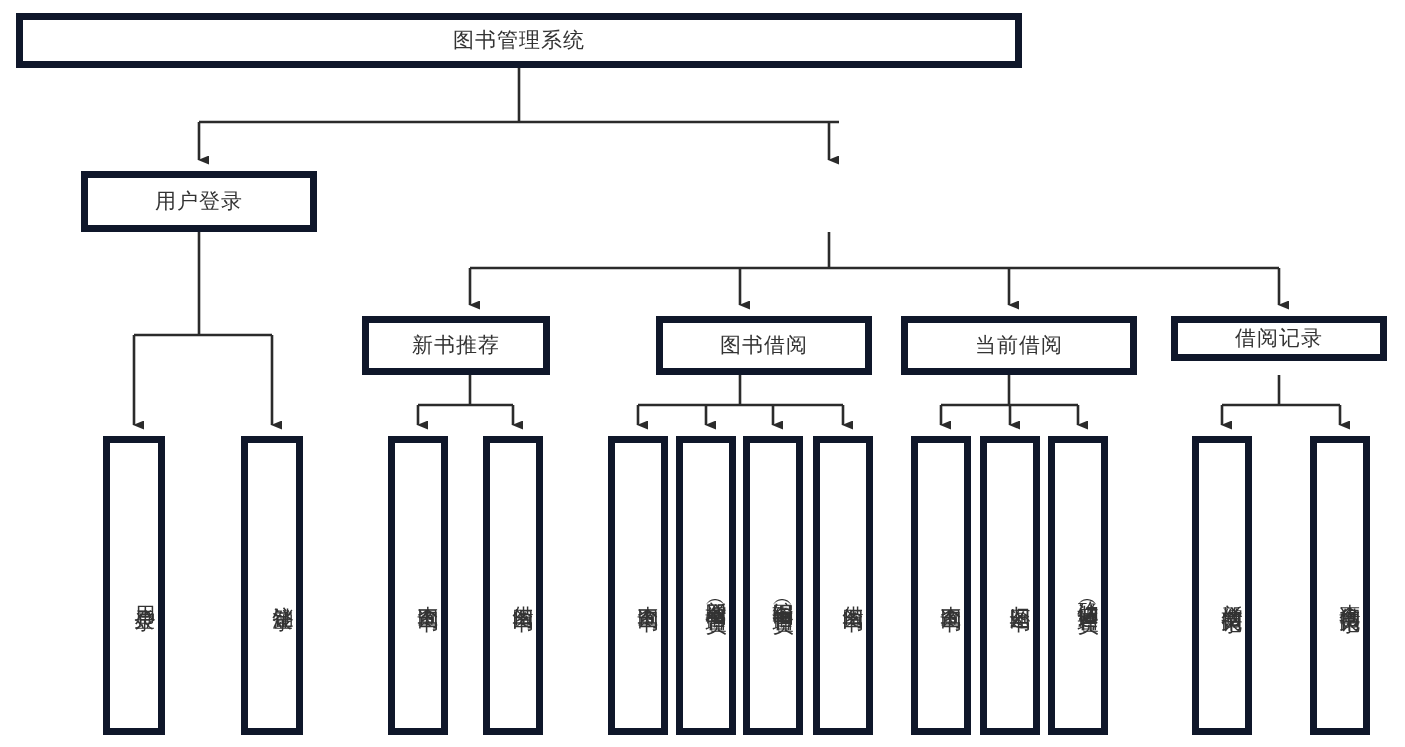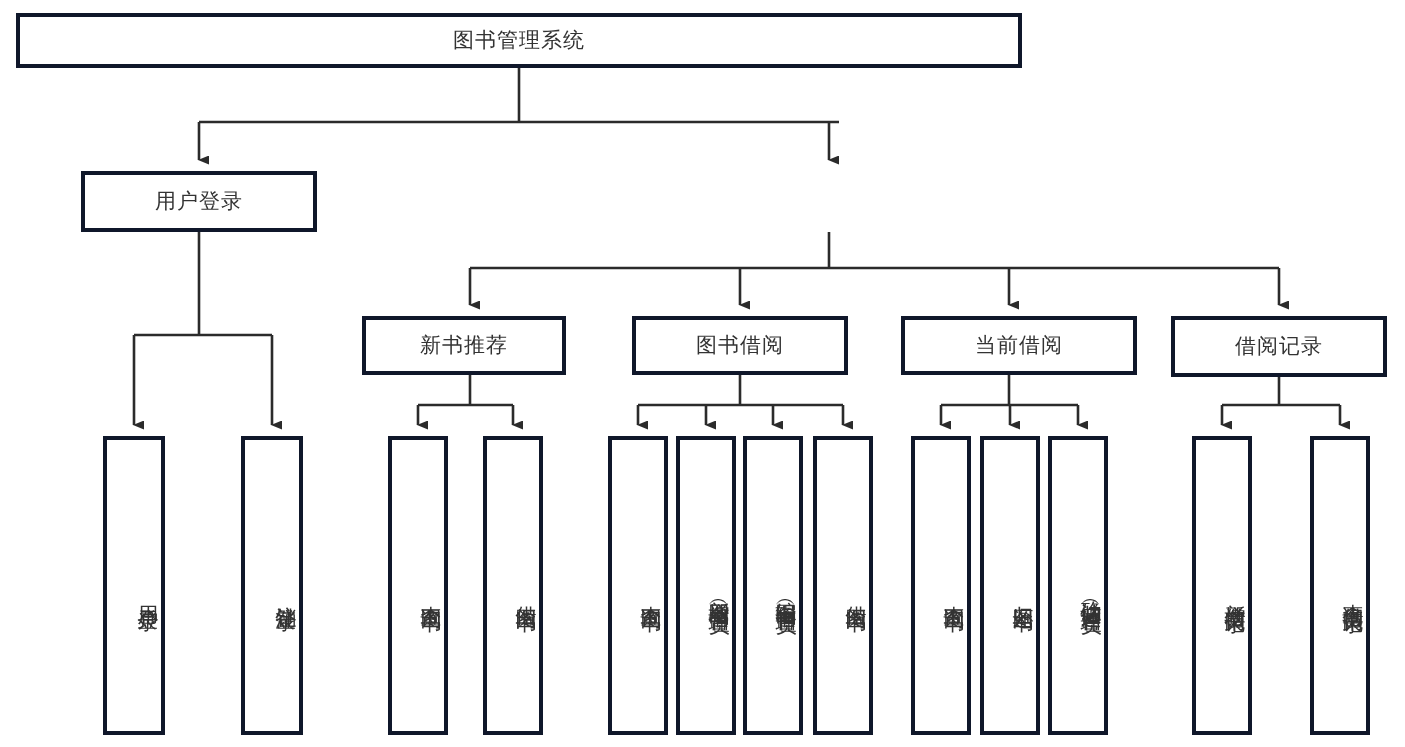--- a/index.html
+++ b/index.html
@@ -19,21 +19,21 @@
     position:absolute;
     left:0; top:0;
     width:1405px;
     height:747px;
     pointer-events:none;
   }
   .node{
     position:absolute;
     box-sizing:border-box;
     background:#ffffff;
-    border:4px solid #0f172a;
+    border:7px solid #0f172a;
     display:flex;
     align-items:center;
     justify-content:center;
     text-align:center;
     color:#333333;
   }
   .node.horiz{
     font-size:21px;
     letter-spacing:1px;
     line-height:1.2;
@@ -123,30 +123,30 @@
   </svg>
 
   <div class="node horiz" style="left:16px; top:13px; width:1006px; height:55px;">
     <span>图书管理系统</span>
   </div>
 
   <div class="node horiz" style="left:81px; top:171px; width:236px; height:61px;">
     <span>用户登录</span>
   </div>
 
-  <div class="node horiz" style="left:362px; top:316px; width:204px; height:59px;">
+  <div class="node horiz" style="left:362px; top:316px; width:188px; height:59px;">
     <span>新书推荐</span>
   </div>
-  <div class="node horiz" style="left:632px; top:316px; width:216px; height:59px;">
+  <div class="node horiz" style="left:656px; top:316px; width:216px; height:59px;">
     <span>图书借阅</span>
   </div>
   <div class="node horiz" style="left:901px; top:316px; width:236px; height:59px;">
     <span>当前借阅</span>
   </div>
-  <div class="node horiz" style="left:1171px; top:316px; width:216px; height:61px;">
+  <div class="node horiz" style="left:1171px; top:316px; width:216px; height:45px;">
     <span>借阅记录</span>
   </div>
 
   <div class="node vert" style="left:103px; top:436px; width:62px; height:299px;">
     <span>用户登录</span>
   </div>
   <div class="node vert" style="left:241px; top:436px; width:62px; height:299px;">
     <span>注销登录</span>
   </div>
 

